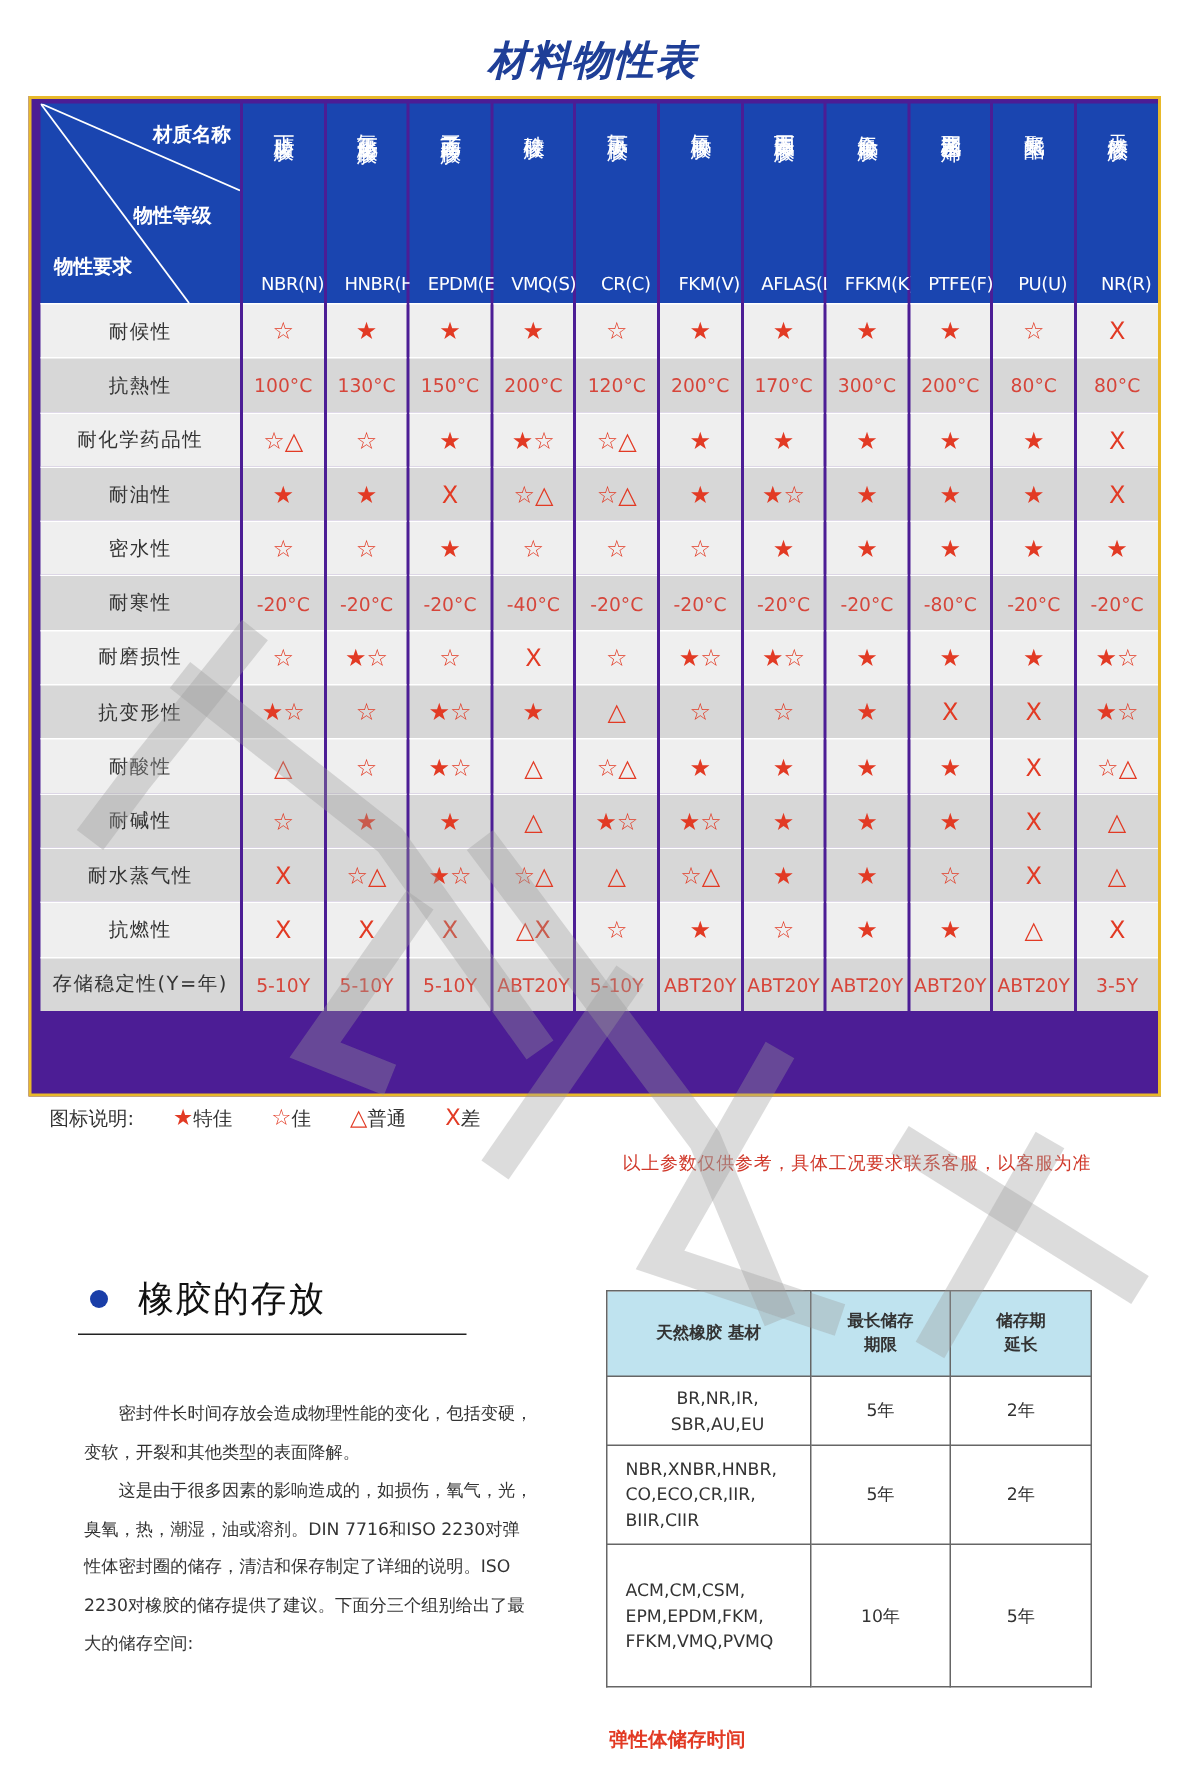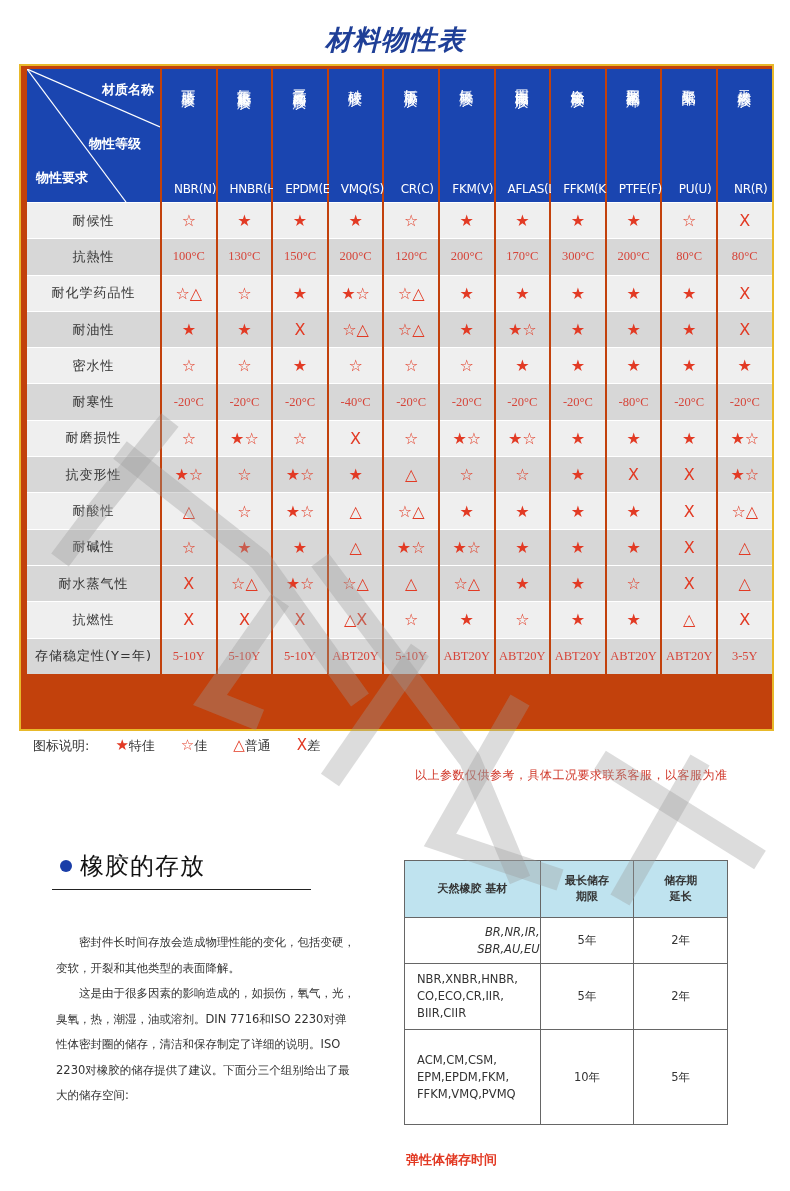--- a/index.html
+++ b/index.html
@@ -6,21 +6,21 @@
   html, body { width: 790px; height: 1191px; background: #ffffff; overflow: hidden; }
   body { position: relative; font-family: "DejaVu Sans", "Liberation Sans", sans-serif; color: #333; }
 
   .page-title {
     position: absolute; left: 0; top: 22px; width: 790px; text-align: center;
     font-size: 27px; font-weight: bold; color: #1f3f97; font-style: italic; letter-spacing: 1px;
   }
 
   .table-frame {
     position: absolute; left: 19px; top: 64px; width: 755px; height: 667px;
-    border: 2px solid #e8b92a; background: #c2410c;
+    border: 2px solid #e8b92a; background: #4c1d95;
   }
   table.props {
     position: absolute; left: 4px; top: 3px; border-collapse: separate; border-spacing: 2px 0;
     table-layout: fixed; width: 745px;
   }
   table.props th {
     background: #1a45b0; color: #ffffff; font-weight: bold; vertical-align: top;
     height: 133px; padding: 0; position: relative; font-size: 13px;
   }
   .head-corner { position: relative; width: 100%; height: 133px; overflow: hidden; }
@@ -30,50 +30,50 @@
   .col-cn { writing-mode: vertical-rl; text-orientation: upright; font-size: 14px; font-weight: normal; letter-spacing: 1px; line-height: 1; }
   .col-en { position: absolute; bottom: 6px; left: 12px; right: 0; text-align: center; font-size: 12px; font-weight: normal; white-space: nowrap; letter-spacing: -0.3px; }
 
   table.props td {
     height: 36.3px; text-align: center; vertical-align: middle; color: #e23a24;
     font-size: 16px; border-top: 1px solid #ffffff;
   }
   table.props tr.odd td { background: #d7d7d7; }
   table.props tr.even td { background: #efefef; }
   table.props td.row-label { color: #333; font-size: 13px; font-weight: normal; letter-spacing: 1px; }
-  table.props td.txt { font-size: 12.5px; color: #d6453a; font-family: Liberation Serif, serif; }
+  table.props td.txt { font-size: 12.5px; color: #d6453a; }
 
   .legend {
     position: absolute; left: 33px; top: 736px; font-size: 13px; color: #333; display: flex; gap: 26px; align-items: center;
   }
   .legend .sym { color: #e23a24; font-size: 15px; }
   .disclaimer {
     position: absolute; left: 415px; top: 767px; font-size: 12px; color: #d0382a; letter-spacing: 0.5px;
   }
 
-  .section-title { position: absolute; left: 60px; top: 850px; display: flex; align-items: center; gap: 8px; }
+  .section-title { position: absolute; left: 60px; top: 850px; display: flex; align-items: center; gap: 20px; }
   .dot { width: 12px; height: 12px; border-radius: 50%; background: #1a3ea8; }
   .section-title .t { font-size: 24px; color: #111; letter-spacing: 1px; }
   .section-rule { position: absolute; left: 52px; top: 889px; width: 259px; height: 1px; background: #222; }
 
   .para {
     position: absolute; left: 56px; top: 930px; width: 300px; font-size: 11.5px; color: #333;
     line-height: 25.5px;
   }
   .para p { margin: 0; }
 
   table.storage {
     position: absolute; left: 404px; top: 860px; width: 324px; border-collapse: collapse; font-size: 11px; color: #333;
   }
   table.storage th {
     background: #bfe3ef; border: 1px solid #666; height: 46px; font-weight: bold; font-size: 11px; line-height: 16px;
   }
   table.storage td { border: 1px solid #666; text-align: center; font-size: 11.5px; line-height: 17px; }
   table.storage td.mat { text-align: left; padding-left: 12px; }
-  table.storage td.mat.center { text-align: right; padding-left: 12px; font-style: italic; }
+  table.storage td.mat.center { text-align: center; padding-left: 12px; }
   .storage-caption { position: absolute; left: 406px; top: 1151px; font-size: 13px; color: #e23a24; font-weight: bold; }
 
   .watermark { position: absolute; left: 0; top: 0; pointer-events: none; }
 </style>
 </head>
 <body>
 
 <div class="page-title">材料物性表</div>
 
 <div class="table-frame">

